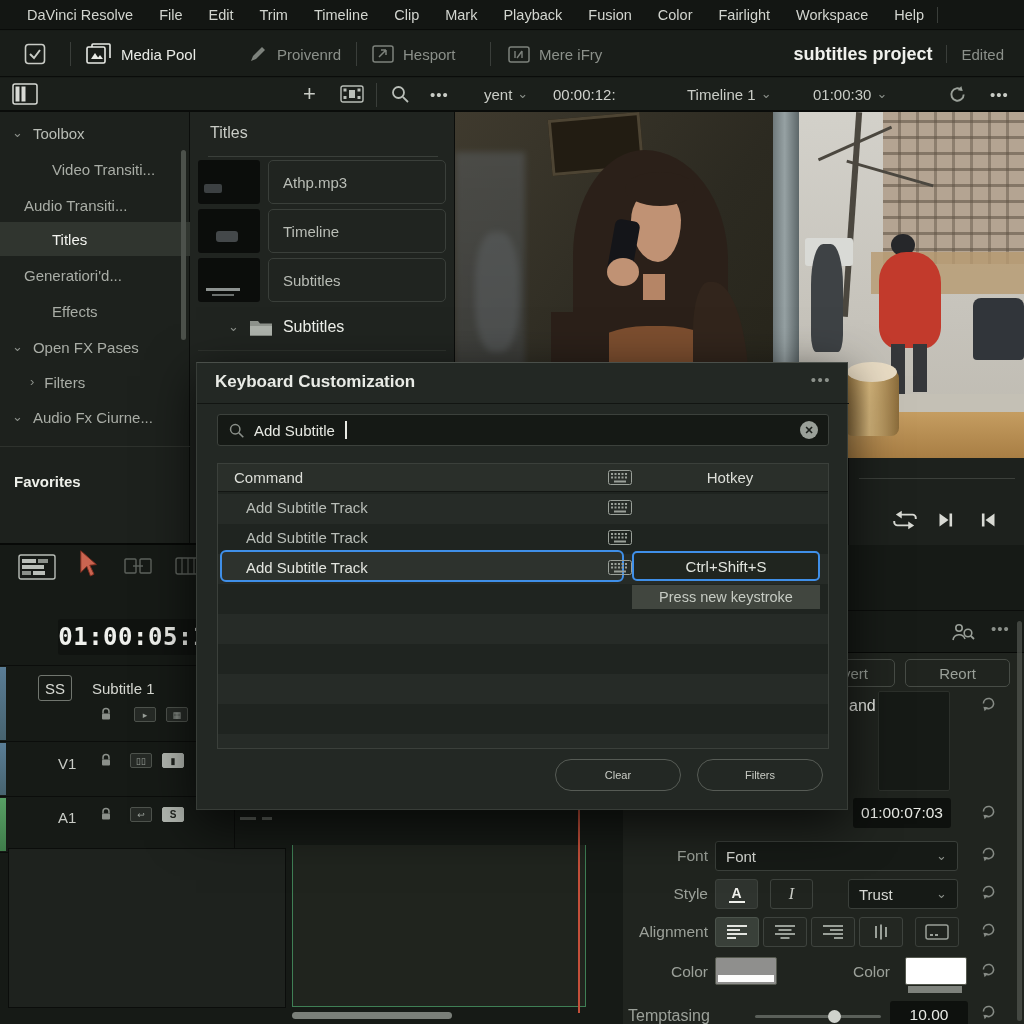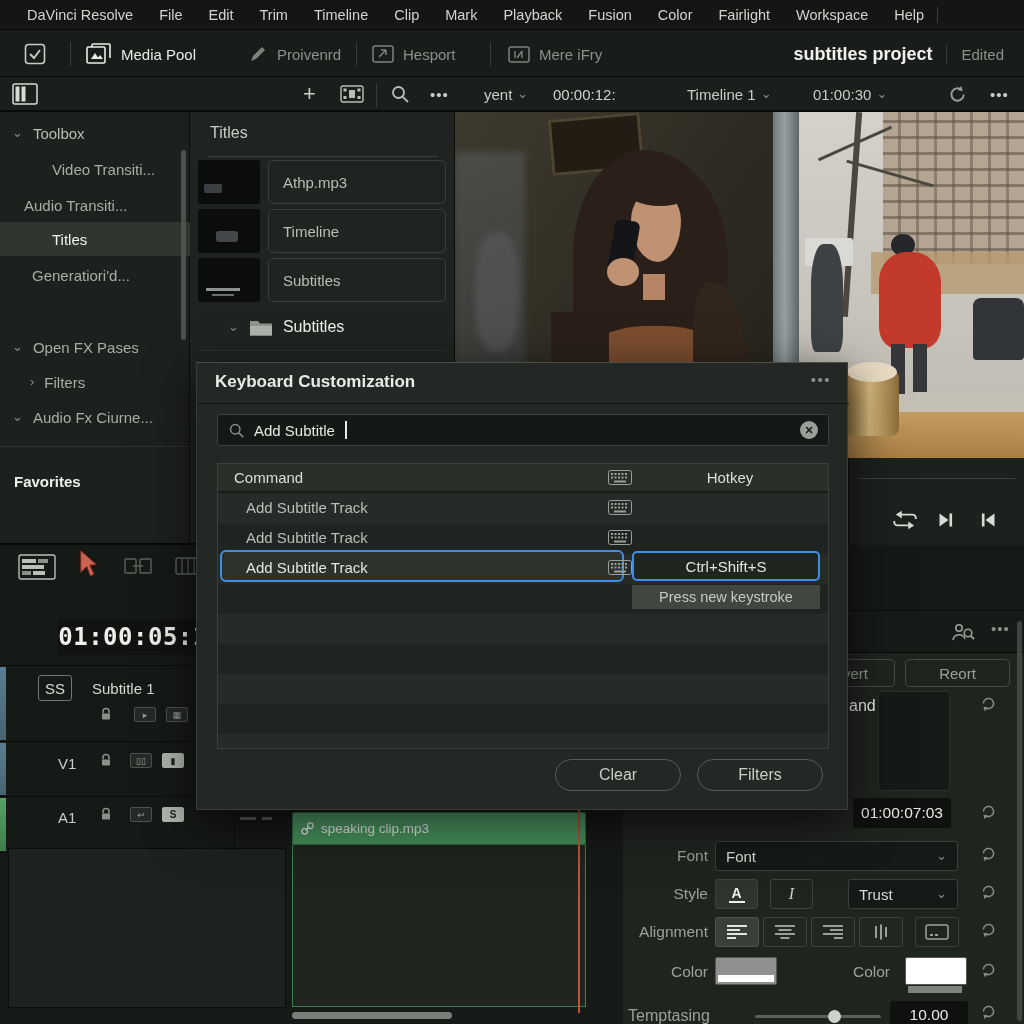--- a/index.html
+++ b/index.html
@@ -42,21 +42,21 @@
 .searchbox{position:absolute;left:20px;top:51px;width:612px;height:32px;background:#151915;border:1px solid #3c413c;border-radius:3px;display:flex;align-items:center;padding:0 10px;gap:9px}
 .caret{display:inline-block;width:2px;height:18px;background:#e8eae4;margin-left:1px;vertical-align:-3px}
 .clearbtn{margin-left:auto;width:18px;height:18px;border-radius:50%;background:#9aa099;color:#1c201c;font-size:11px;display:flex;align-items:center;justify-content:center;font-weight:bold}
 .dtable{position:absolute;left:20px;top:100px;width:612px;height:286px;border:1px solid #3b403b;background:repeating-linear-gradient(180deg,#1f2420 0 30px,#262b27 30px 60px)}
 .dthead{position:absolute;left:0;top:0;width:610px;height:28px;background:#2a2f2a;border-bottom:1px solid #131613;display:flex;align-items:center}
 .drow{position:absolute;left:0;width:610px;height:30px;display:flex;align-items:center;color:#b9beb8}
 .kbicon{color:#9aa099}
 .selrow-outline{position:absolute;left:2px;top:86px;width:404px;height:32px;border:2px solid #3f8fe8;border-radius:6px;background:#2d322d}
 .hotkeybox{position:absolute;left:414px;top:87px;width:188px;height:30px;border:2px solid #3f8fe8;border-radius:5px;background:#20251f;display:flex;align-items:center;justify-content:center;color:#e2e5df}
 .hintbox{position:absolute;left:414px;top:121px;width:188px;height:24px;background:#41463f;display:flex;align-items:center;justify-content:center;color:#c6cbc3;font-size:14.5px}
-.pillbtn{position:absolute;top:396px;width:126px;height:32px;border:1px solid #565b55;border-radius:16px;display:flex;align-items:center;justify-content:center;color:#c9ccc5;font-size:16px;background:transparent}
+.pillbtn{position:absolute;top:396px;width:126px;height:32px;border:1px solid #565b55;border-radius:16px;display:flex;align-items:center;justify-content:center;color:#c9ccc5;font-size:11px;background:transparent}
 
 .rpanel{left:848px;top:458px;width:176px;height:152px;background:#1d211d;border-left:1px solid #0b0d0b}
 .inspector{left:623px;top:610px;width:401px;height:414px;background:#20241f;border-top:1px solid #0b0d0b;z-index:5}
 .itab{position:absolute;left:0;top:0;width:401px;height:42px;background:#171b17;border-bottom:1px solid #070907}
 .ibtn{position:absolute;height:28px;border:1px solid #474c46;border-radius:5px;display:flex;align-items:center;justify-content:center;color:#9aa099;font-size:15px}
 .ilabel{position:absolute;color:#9ba099;font-size:15.5px;text-align:right}
 .idrop{position:absolute;height:30px;background:#161a16;border:1px solid #3a3f3a;border-radius:3px;display:flex;align-items:center;padding:0 10px;color:#d8dad5}
 .idrop .chev{margin-left:auto}
 .stybtn{position:absolute;width:43px;height:30px;background:#20241f;border:1px solid #3e433e;border-radius:3px;display:flex;align-items:center;justify-content:center}
 .alnbtn{position:absolute;width:44px;height:30px;background:#23272 2;border:1px solid #3e433e;border-radius:3px;display:flex;align-items:center;justify-content:center;background:#232722}
@@ -209,22 +209,25 @@
     </div>
     <div class="sbrow" style="top:40px;padding-left:52px">
         <span class="lbl">Video Transiti...</span>
       </div>
     <div class="sbrow" style="top:76px;padding-left:24px">
         <span class="lbl">Audio Transiti...</span>
       </div>
     <div class="sbrow sel" style="top:110px;padding-left:52px">
         <span class="lbl">Titles</span>
       </div>
-    <div class="sbrow" style="top:146px;padding-left:32px">
+    <div class="sbrow" style="top:146px;padding-left:24px">
         <span class="lbl">Generatiori'd...</span>
+      </div>
+    <div class="sbrow" style="top:182px;padding-left:52px">
+        <span class="lbl">Effects</span>
       </div>
     <div class="sbrow" style="top:218px">
       <span class="chev" style="margin:0 10px 0 12px">⌄</span>
       <span class="lbl">Open FX Pases</span>
     </div>
     <div class="sbrow" style="top:253px">
       <span class="chev" style="margin:0 10px 0 30px">›</span>
       <span class="lbl">Filters</span>
     </div>
     <div class="sbrow" style="top:288px">
@@ -417,28 +420,20 @@
           <path d="M3 6 V4 a3 3 0 0 1 6 0 V6" fill="none" stroke="#8b908a" stroke-width="1.5"></path>
           <rect x="2" y="6" width="8" height="6" rx="1" fill="#8b908a"></rect>
         </svg>
       </div>
     <div class="tkicon" style="left:130px;top:262px">↩</div>
     <div class="tkicon bright" style="left:162px;top:262px;font-weight:bold;font-size:10px">S</div>
 
     <div class="lane-empty"></div>
     <div class="abs" style="left:240px;top:272px;width:16px;height:3px;background:#5e635d"></div>
     <div class="abs" style="left:262px;top:272px;width:10px;height:3px;background:#5e635d"></div>
-    <div class="clip-head">
-      <svg width="13" height="13" viewBox="0 0 14 14">
-          <path d="M5 9 L9 5" stroke="#eef4ee" stroke-width="1.6"></path>
-          <rect x="1" y="7" width="6" height="6" rx="3" fill="none" stroke="#eef4ee" stroke-width="1.4"></rect>
-          <rect x="7" y="1" width="6" height="6" rx="3" fill="none" stroke="#eef4ee" stroke-width="1.4"></rect>
-        </svg>
-      <span>speaking clip.mp3</span>
-    </div>
     <div class="clip-body"></div>
     <div class="playhead"></div>
     <div class="hscroll"></div>
   </div>
 
   <div class="inspector abs">
     <div class="itab">
       <div class="abs" style="left:328px;top:11px">
         <svg width="24" height="20" viewBox="0 0 24 20">
             <circle cx="8" cy="6" r="3.2" fill="none" stroke="#9aa099" stroke-width="1.6"></circle>

